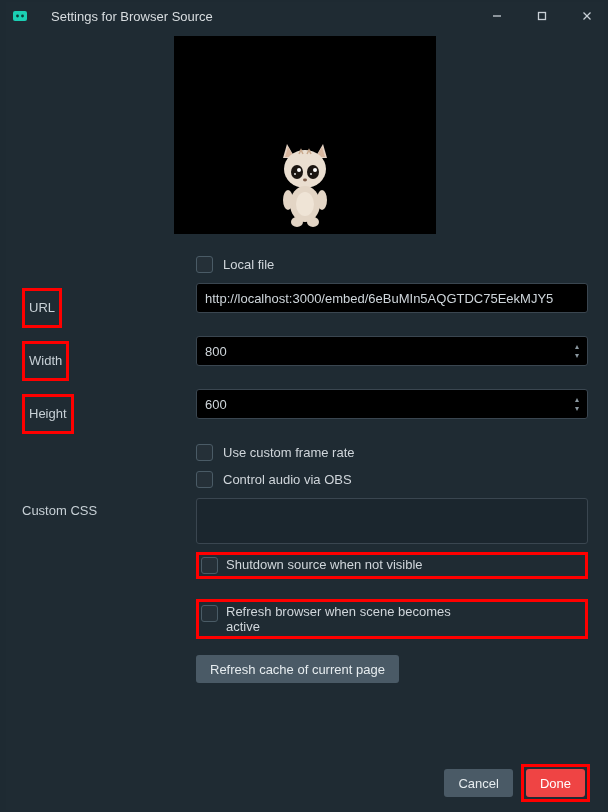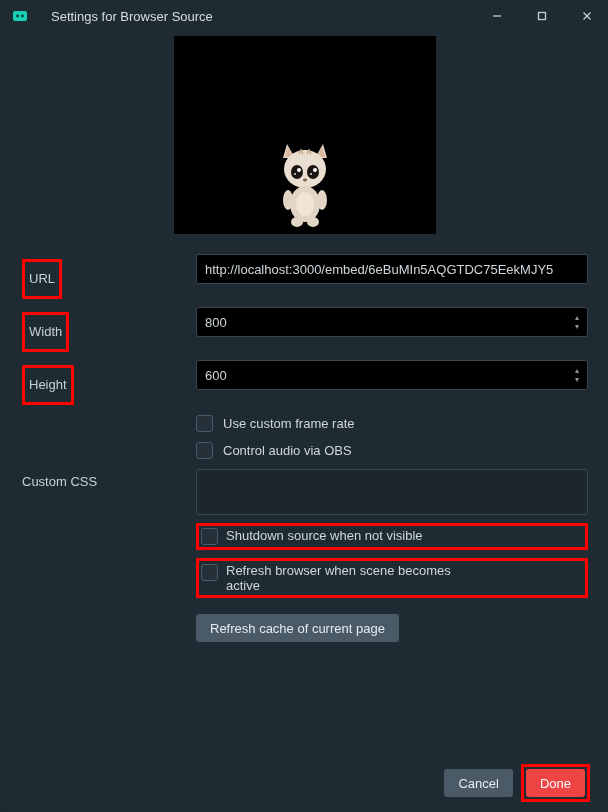--- a/index.html
+++ b/index.html
@@ -252,20 +252,29 @@
         <ellipse cx="49" cy="68" rx="5" ry="10" fill="#e3d5c5"></ellipse>
 
         <ellipse cx="24" cy="90" rx="6" ry="5" fill="#e3d5c5"></ellipse>
         <ellipse cx="40" cy="90" rx="6" ry="5" fill="#e3d5c5"></ellipse>
       </svg>
     </div>
   </div>
 
   <div class="form">
 
+    <div class="row">
+      <div class="label-col"></div>
+      <div class="field-col">
+        <div class="check-row">
+          <span class="checkbox"></span>
+          <span>Local file</span>
+        </div>
+      </div>
+    </div>
 
     <div class="row">
       <div class="label-col">
         <span class="highlight">URL</span>
       </div>
       <div class="field-col">
         <input class="text-input" value="http://localhost:3000/embed/6eBuMIn5AQGTDC75EekMJY5" style="">
       </div>
     </div>
 
@@ -317,21 +326,21 @@
       <div class="label-col">
         <span>Custom CSS</span>
       </div>
       <div class="field-col">
         <textarea class="text-area" style=""></textarea>
       </div>
     </div>
 
     <div class="row" style="margin-top:6px;">
       <div class="label-col"></div>
-      <div class="field-col" style="gap:8px;">
+      <div class="field-col" style="gap:20px;">
         <div class="highlight-wide">
           <span class="checkbox"></span>
           <span>Shutdown source when not visible</span>
         </div>
         <div class="highlight-wide" style="align-items:flex-start;">
           <span class="checkbox" style="margin-top:1px;"></span>
           <span style="max-width:230px;">Refresh browser when scene becomes active</span>
         </div>
       </div>
     </div>

